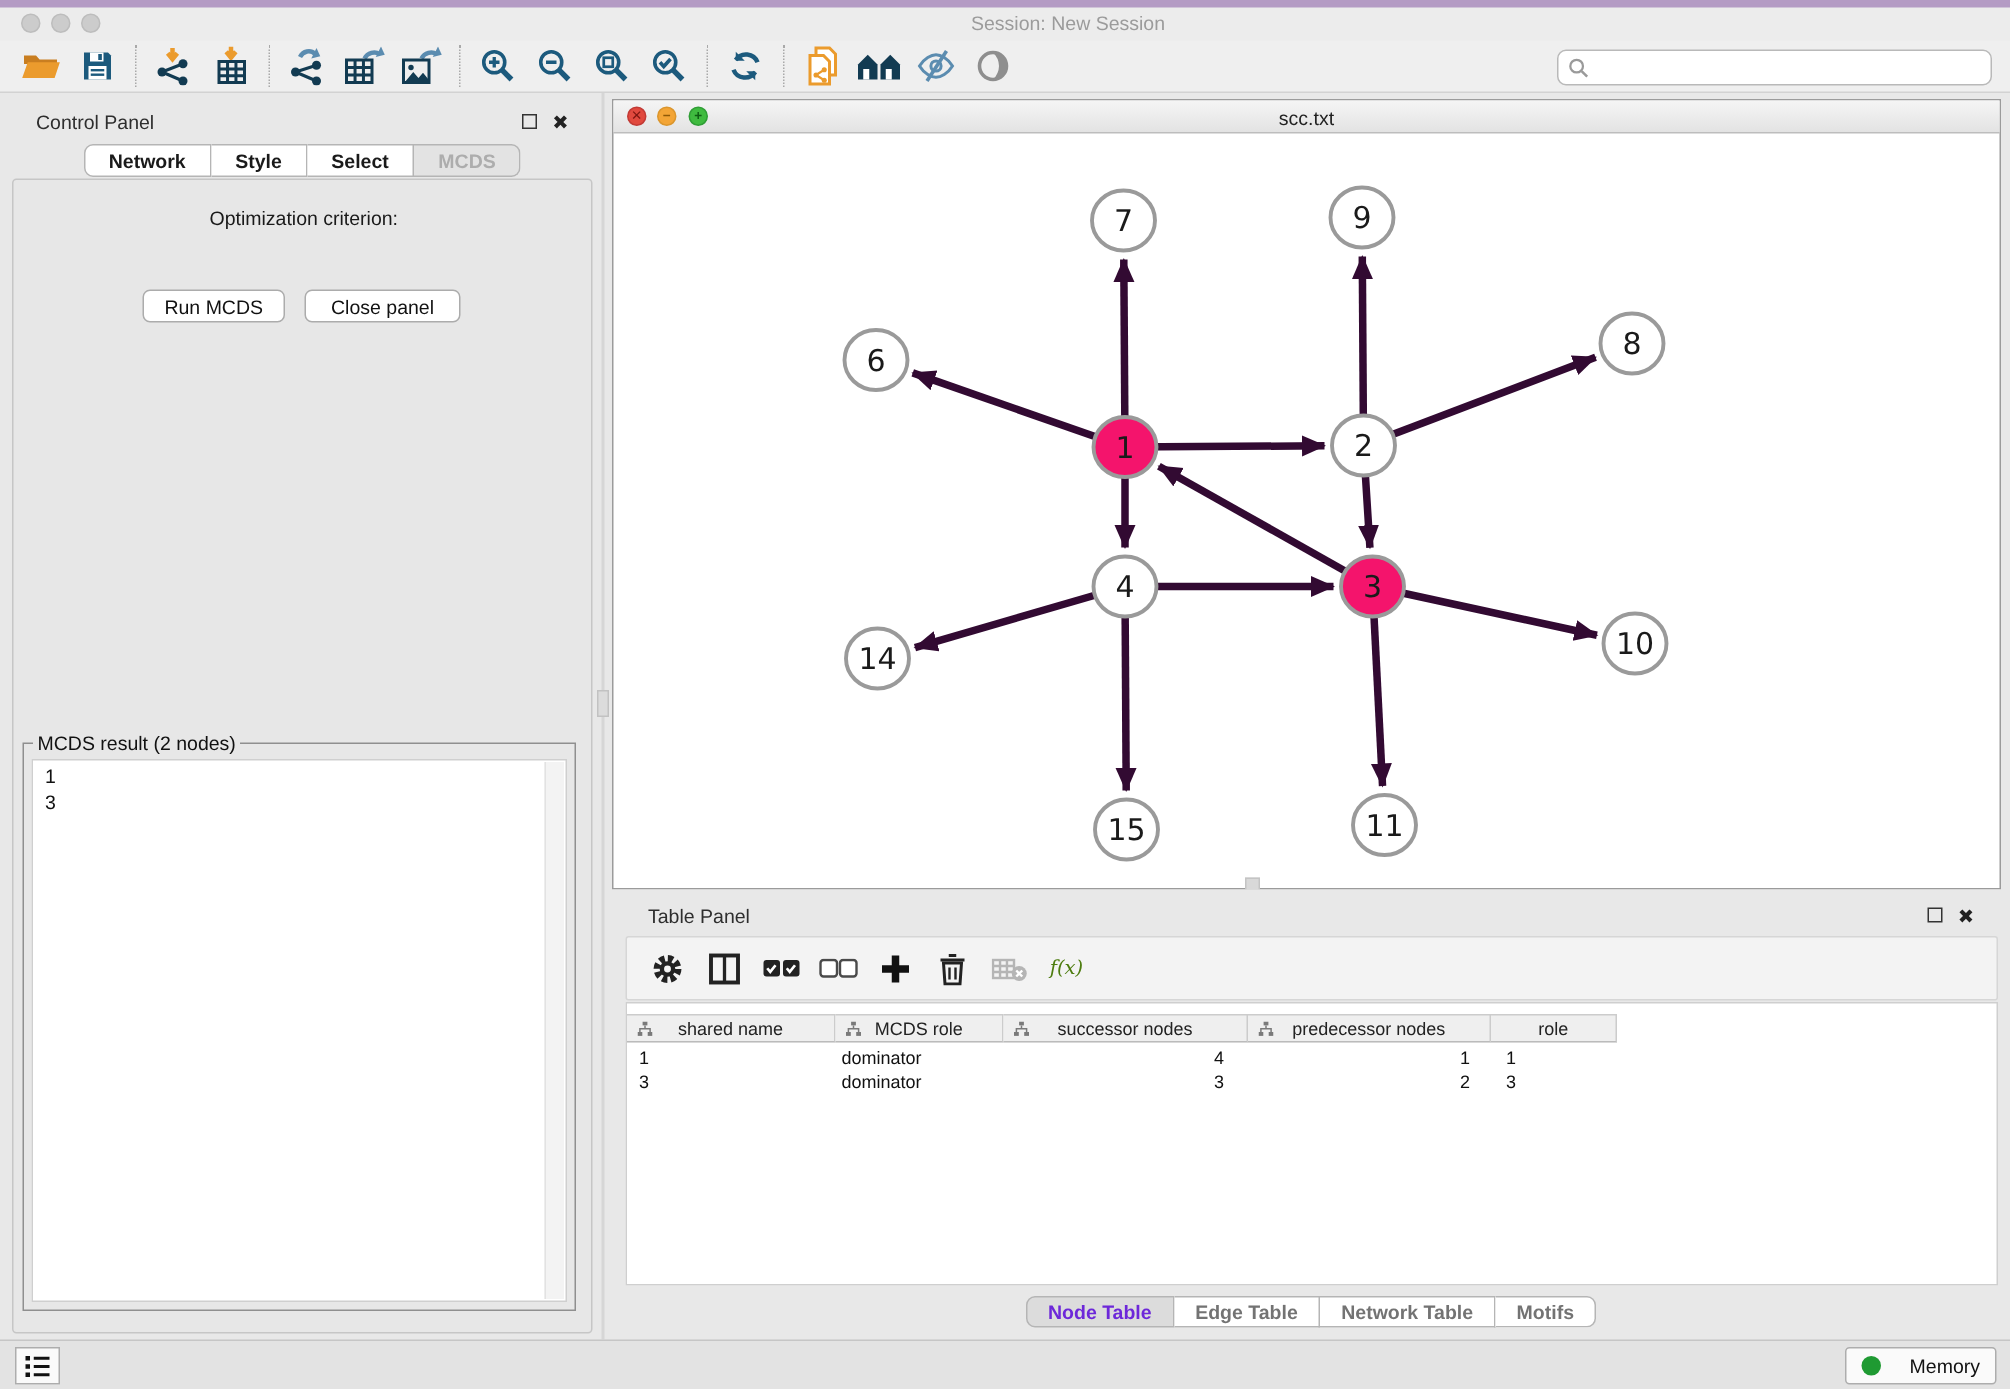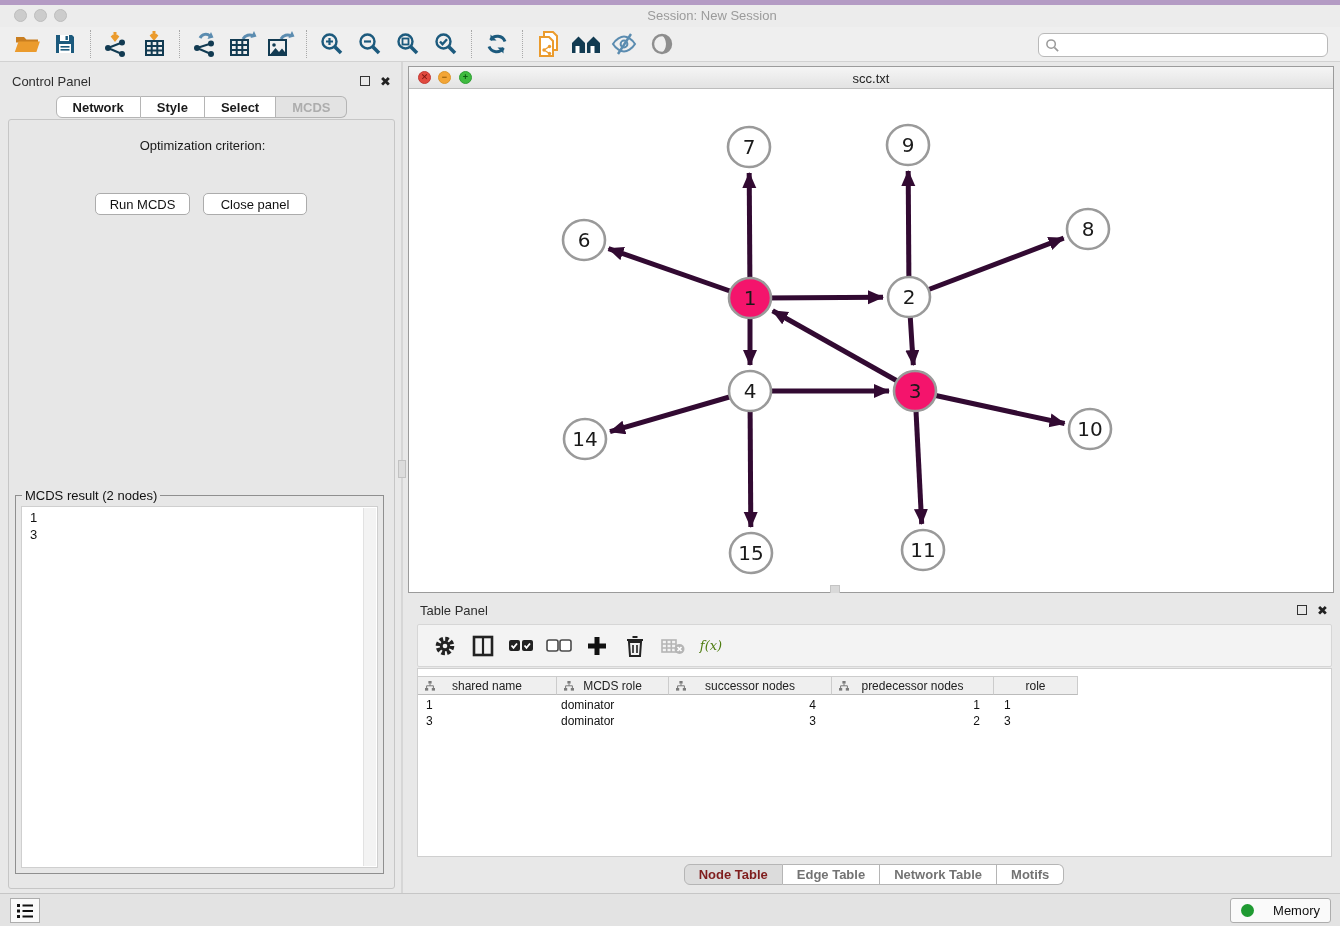--- a/index.html
+++ b/index.html
@@ -14,21 +14,21 @@
   #win-title { left:0; top:8px; width:1340px; text-align:center; font-size:13px; color:#9B9B9B;margin-left:42px; }
 
   #toolbar { left:0; top:27px; width:1340px; height:35px; background:#EFEFEF; border-bottom:1px solid #D2D2D2; display:flex; align-items:center; padding-left:8px; }
   .tb-btn { width:38px; height:30px; display:flex; align-items:center; justify-content:center; }
   .tb-sep { width:1px; height:28px; border-left:1px dotted #A9A9A9; margin:0 6px; }
   #search-box { right:12px; top:33px; width:290px; height:24px; background:#FFF; border:1px solid #B9B9B9; border-radius:6px; display:flex; align-items:center; padding-left:6px; }
   #search-box input { border:none; outline:none; flex:1; font-size:12px; background:transparent; }
 
   
   #control-panel { left:0; top:62px; width:403px; height:831px; background:#E8E8E8; }
-  .panel-head { height:30px; display:flex; align-items:center; padding:0 12px; font-size:13px; color:#2E2E2E; }
+  .panel-head { height:30px; display:flex; align-items:center; padding:0 24px; font-size:13px; color:#2E2E2E; }
   .panel-head .spacer { flex:1; }
   .float-box { width:10px; height:10px; border:1.6px solid #333; margin-right:10px; }
   .close-x { font-size:13px; font-weight:bold; color:#222; line-height:1; }
 
   #cp-tabs { left:0; top:96px; width:403px; display:flex; justify-content:center; }
   .tab { height:22px; padding:0 16px; background:#FFF; border:1px solid #B5B5B5; border-left:none; font-size:13px; font-weight:bold; color:#1A1A1A; display:flex; align-items:center; }
   .tab:first-child { border-left:1px solid #B5B5B5; border-radius:6px 0 0 6px; }
   .tab:last-child { border-radius:0 6px 6px 0; }
   .tab.active { background:#E3E3E3; color:#ADADAD; }
 
@@ -73,21 +73,21 @@
   .th-row { position:absolute; left:0; top:7px; height:19px; }
   .th-cell { position:absolute; top:0; height:19px; background:#EFEFEF; border-right:1px solid #CCC; border-top:1px solid #CCC; border-bottom:1px solid #BBB; display:flex; align-items:center; justify-content:center; gap:5px; font-size:12px; color:#222; }
   .th-cell svg { position:absolute; left:7px; }
   .td { position:absolute; height:16px; font-size:12px; color:#111; display:flex; align-items:center; }
   .num { justify-content:flex-end; }
 
   #tp-tabs { left:0; top:271px; width:932px; display:flex; justify-content:center; }
   .btab { height:21px; padding:0 14px; background:#FFF; border:1px solid #B5B5B5; border-left:none; font-size:13px; font-weight:bold; color:#737373; display:flex; align-items:center; }
   .btab:first-child { border-left:1px solid #B5B5B5; border-radius:6px 0 0 6px; }
   .btab:last-child { border-radius:0 6px 6px 0; }
-  .btab.active { background:#DCDCDC; color:#7f1d1d; }
+  .btab.active { background:#DCDCDC; color:#6d28d9; }
 
   
   #statusbar { left:0; top:893px; width:1340px; height:33px; background:#E3E3E3; border-top:1px solid #C6C6C6; }
   #list-btn { left:10px; top:4px; width:30px; height:25px; background:#FAFAFA; border:1px solid #ADADAD; display:flex; align-items:center; justify-content:center; }
   #memory-btn { right:9px; top:4px; height:25px; padding:0 10px; background:#FAFAFA; border:1px solid #ADADAD; border-radius:3px; display:flex; align-items:center; gap:19px; font-size:13px; color:#111; }
   #memory-dot { width:13px; height:13px; border-radius:50%; background:#1F9A32; }
 </style>
 </head>
 <body>
 

